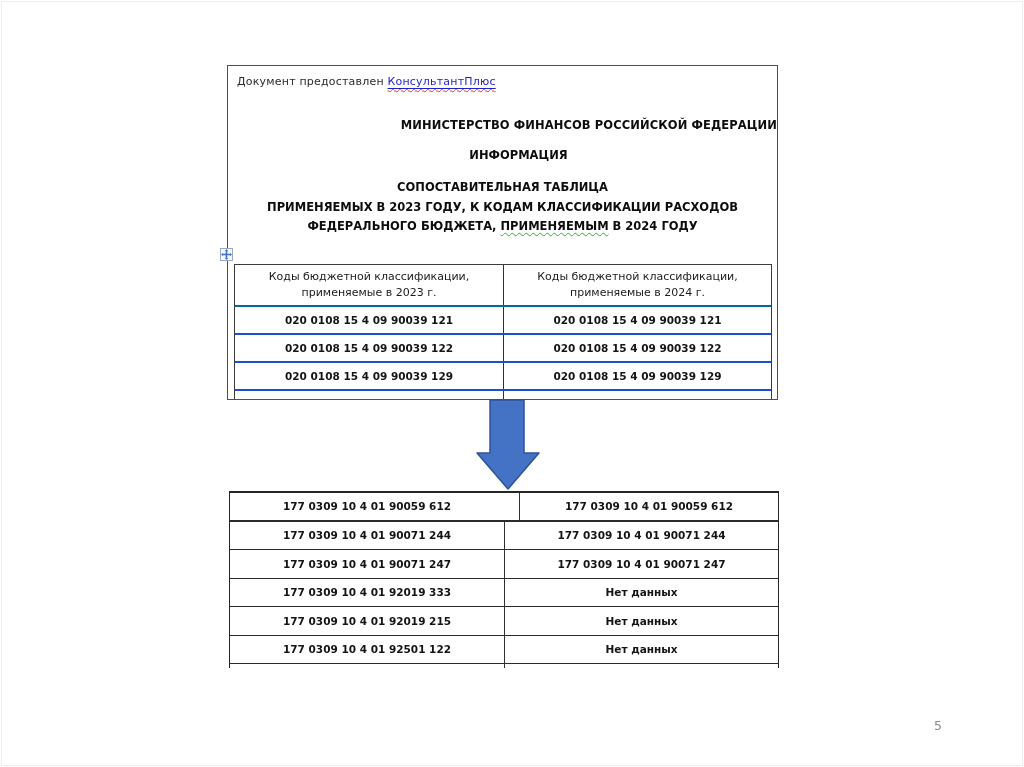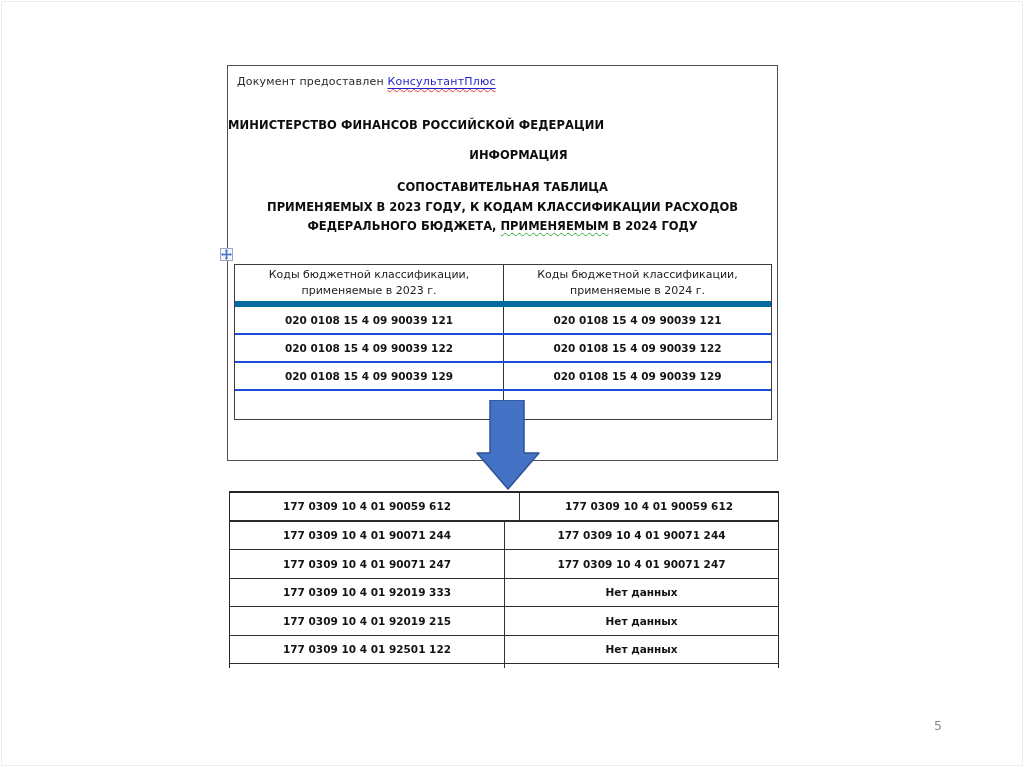--- a/index.html
+++ b/index.html
@@ -10,58 +10,58 @@
     font-family:"DejaVu Sans", sans-serif;
     color:#1a1a1a;
     overflow:hidden;
   }
   .slide-frame {
     position:absolute; inset:1px;
     border:1px solid #ecedf1;
   }
   
   .doc-card {
-    position:absolute; left:227px; top:65px; width:551px; height:396px;
+    position:absolute; left:227px; top:65px; width:551px; height:335px;
     background:#ffffff; border:1px solid #4f4f4f; overflow:hidden;text-decoration:underline;
   }
   .provider-line {
     position:absolute; left:9px; top:9px;
     font-size:11px; color:#2b2b2b; letter-spacing:0.2px; white-space:nowrap;
   }
   .spell-wrap {
     text-decoration:underline wavy #e03c3c;
     text-decoration-thickness:1px; text-underline-offset:3px;
   }
   .doc-link {
     color:#1f1fd0; cursor:pointer;
     text-decoration:underline; text-decoration-color:#1f1fd0;
   }
   .doc-h1 {
     position:absolute; left:0; top:52px; width:100%;
-    text-align:left; font-weight:bold; font-size:11.5px; color:#0d0d0d;
+    text-align:right; font-weight:bold; font-size:11.5px; color:#0d0d0d;
     letter-spacing:0.1px; white-space:nowrap;
   }
   .doc-h2 {
     position:absolute; left:16px; top:82px; width:100%;
     text-align:center; font-weight:bold; font-size:11.5px; color:#0d0d0d;
   }
   .doc-title {
     position:absolute; left:0; top:112px; width:100%;
     text-align:center; font-weight:bold; font-size:11.5px; line-height:19.5px;
     color:#0d0d0d; white-space:nowrap;
   }
   .term-blue { color:#2222d4; }
   .grammar {
     text-decoration:underline wavy #3da83d;
     text-decoration-thickness:1px; text-underline-offset:2px;
   }
   
   .tbl { position:absolute; background:#fff; }
   .tbl-1 { left:6px; top:198px; width:538px; border:1px solid #3c3c3c; }
-  .thead { display:flex; height:42px; border-bottom:6px solid #0369a1; }
+  .thead { display:flex; height:42px; border-bottom:2px solid #0369a1; }
   .hcell {
     flex:1 1 50%; display:flex; flex-direction:column;
     justify-content:center; align-items:center; text-align:center;
     font-size:11px; line-height:16px; color:#1c1c1c;
   }
   .hcell + .hcell { border-left:1.5px solid #333; }
   .trow { display:flex; height:28px; border-bottom:2px solid #1d4ed8; }
   .trow:last-child { border-bottom:none; }
   .tcell {
     flex:1 1 50%; display:flex; align-items:center; justify-content:center;

